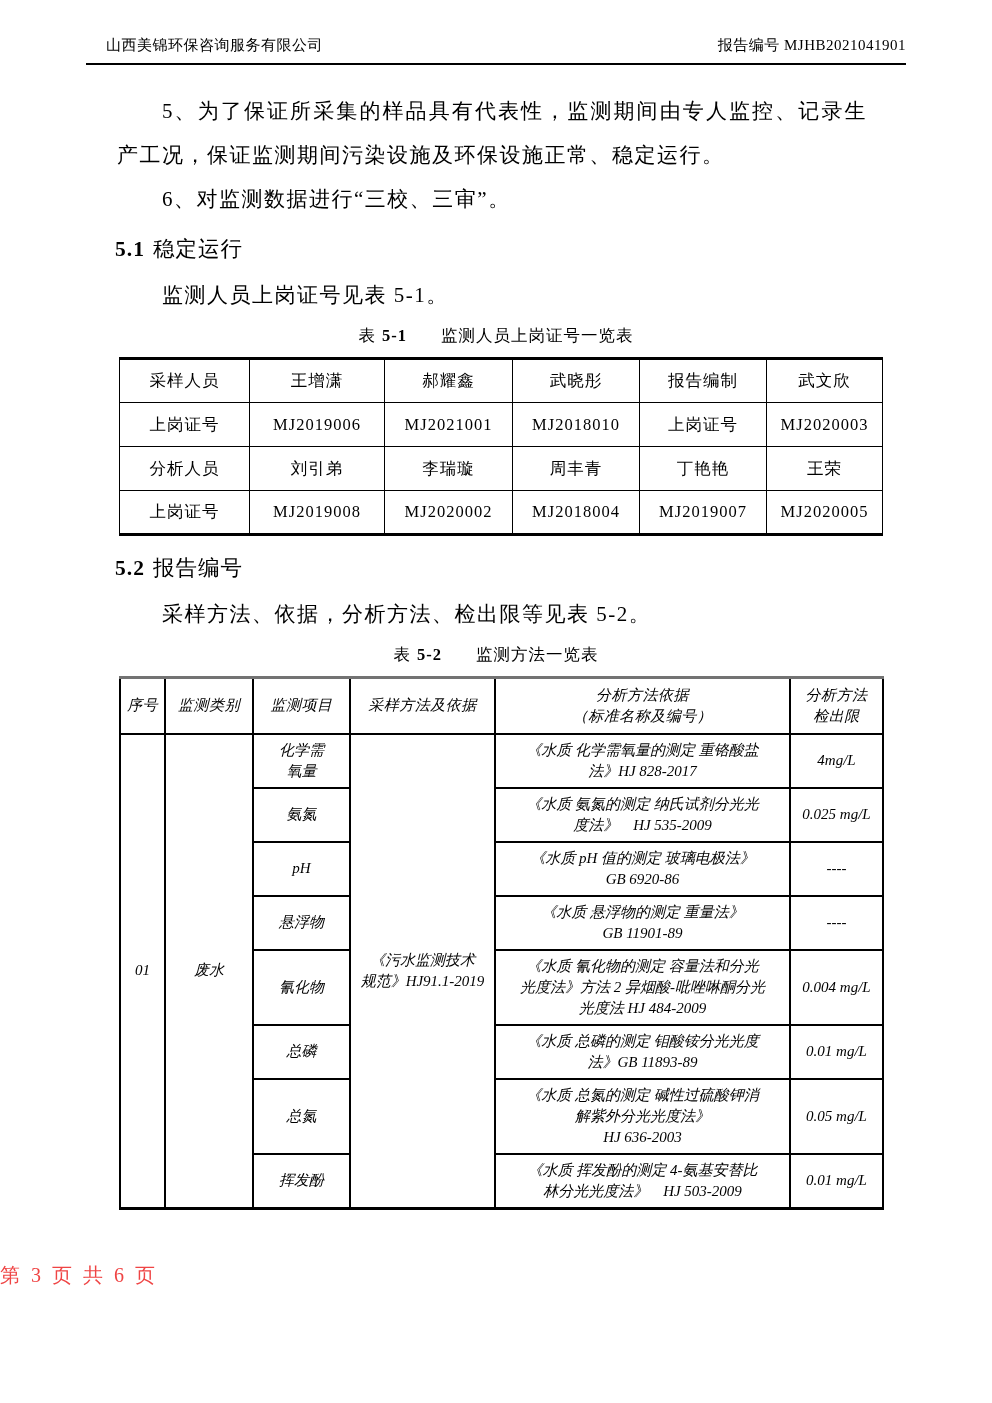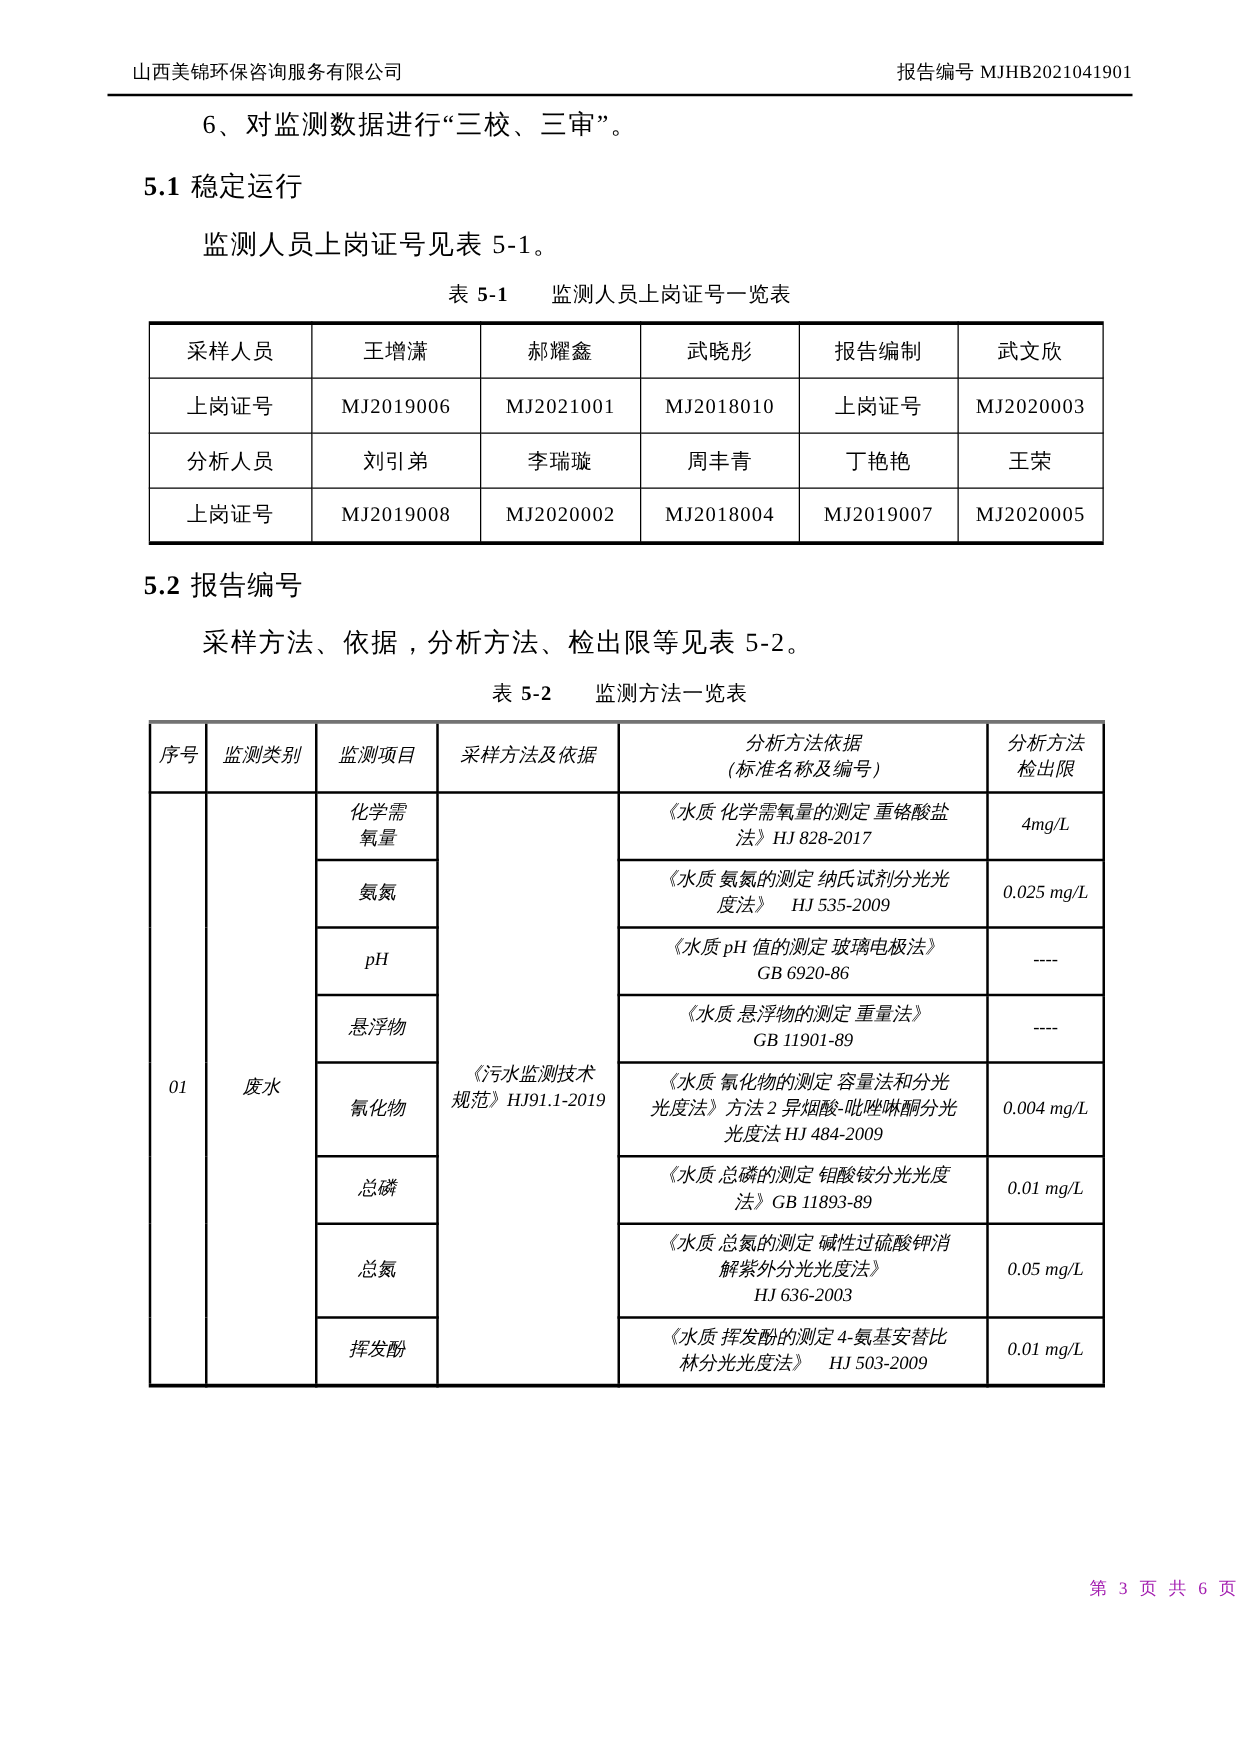--- a/index.html
+++ b/index.html
@@ -9,21 +9,21 @@
     font-family: "Liberation Serif", "DejaVu Serif", serif;
     color: #000;
     overflow: hidden;
     position: relative;
   }
   .page { position: relative; width: 992px; height: 1403px; }
 
   
   .header {
     display: flex; justify-content: space-between; align-items: flex-end;
-    padding: 48px 86px 8px 106px;
+    padding: 36px 86px 8px 106px;
     font-size: 15px; letter-spacing: 0.5px;
   }
   .header-rule { border-top: 2.5px solid #000; margin: 0 86px; }
 
   
   .body-para {
     margin: 0 125px 0 117px;
     font-size: 21px; line-height: 44px;
     letter-spacing: 1.5px;
     text-align: justify;
@@ -66,35 +66,36 @@
   .t2 tr:first-child th { border-top: none; }
   .t2 tbody tr:last-child td { border-bottom: none; }
   .ws { white-space: pre-line; }
   .t2 .method { padding: 5px 0; }
   .t2 .r2 td { height: 50px; }
   .t2 .r3 td { height: 74px; }
 
   
   .footer {
     position: absolute; left: 0; right: 0; top: 1262px;
-    text-align: right; font-size: 14px; letter-spacing: 3px;
-    color: #a21caf;
+    text-align: left; font-size: 20px; letter-spacing: 3px;
+    color: #ef4444;
   }
 </style>
 </head>
 <body>
 
 <div class="page">
 
   <div class="header">
     <span>山西美锦环保咨询服务有限公司</span>
     <span><span>报告编号</span> <span>MJHB2021041901</span></span>
   </div>
   <div class="header-rule"></div>
 
+  <p class="body-para first-para">5、为了保证所采集的样品具有代表性，监测期间由专人监控、记录生产工况，保证监测期间污染设施及环保设施正常、稳定运行。</p>
   <p class="body-para">6、对监测数据进行“三校、三审”。</p>
 
   <h2 class="sec"><span class="secnum">5.1</span><span>稳定运行</span></h2>
 
   <p class="body-para">监测人员上岗证号见表 5-1。</p>
 
   <div class="caption"><span>表</span><span class="capnum">5-1</span><span class="captitle">监测人员上岗证号一览表</span></div>
 
   <table class="t1">
     <colgroup>

